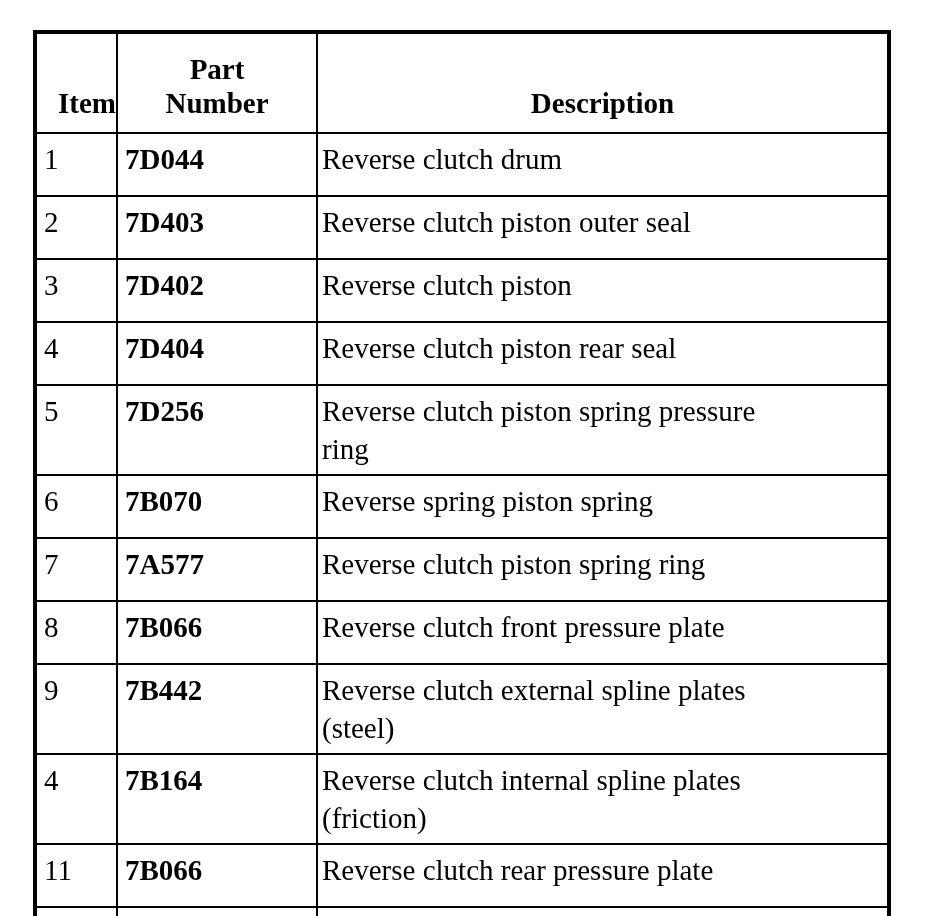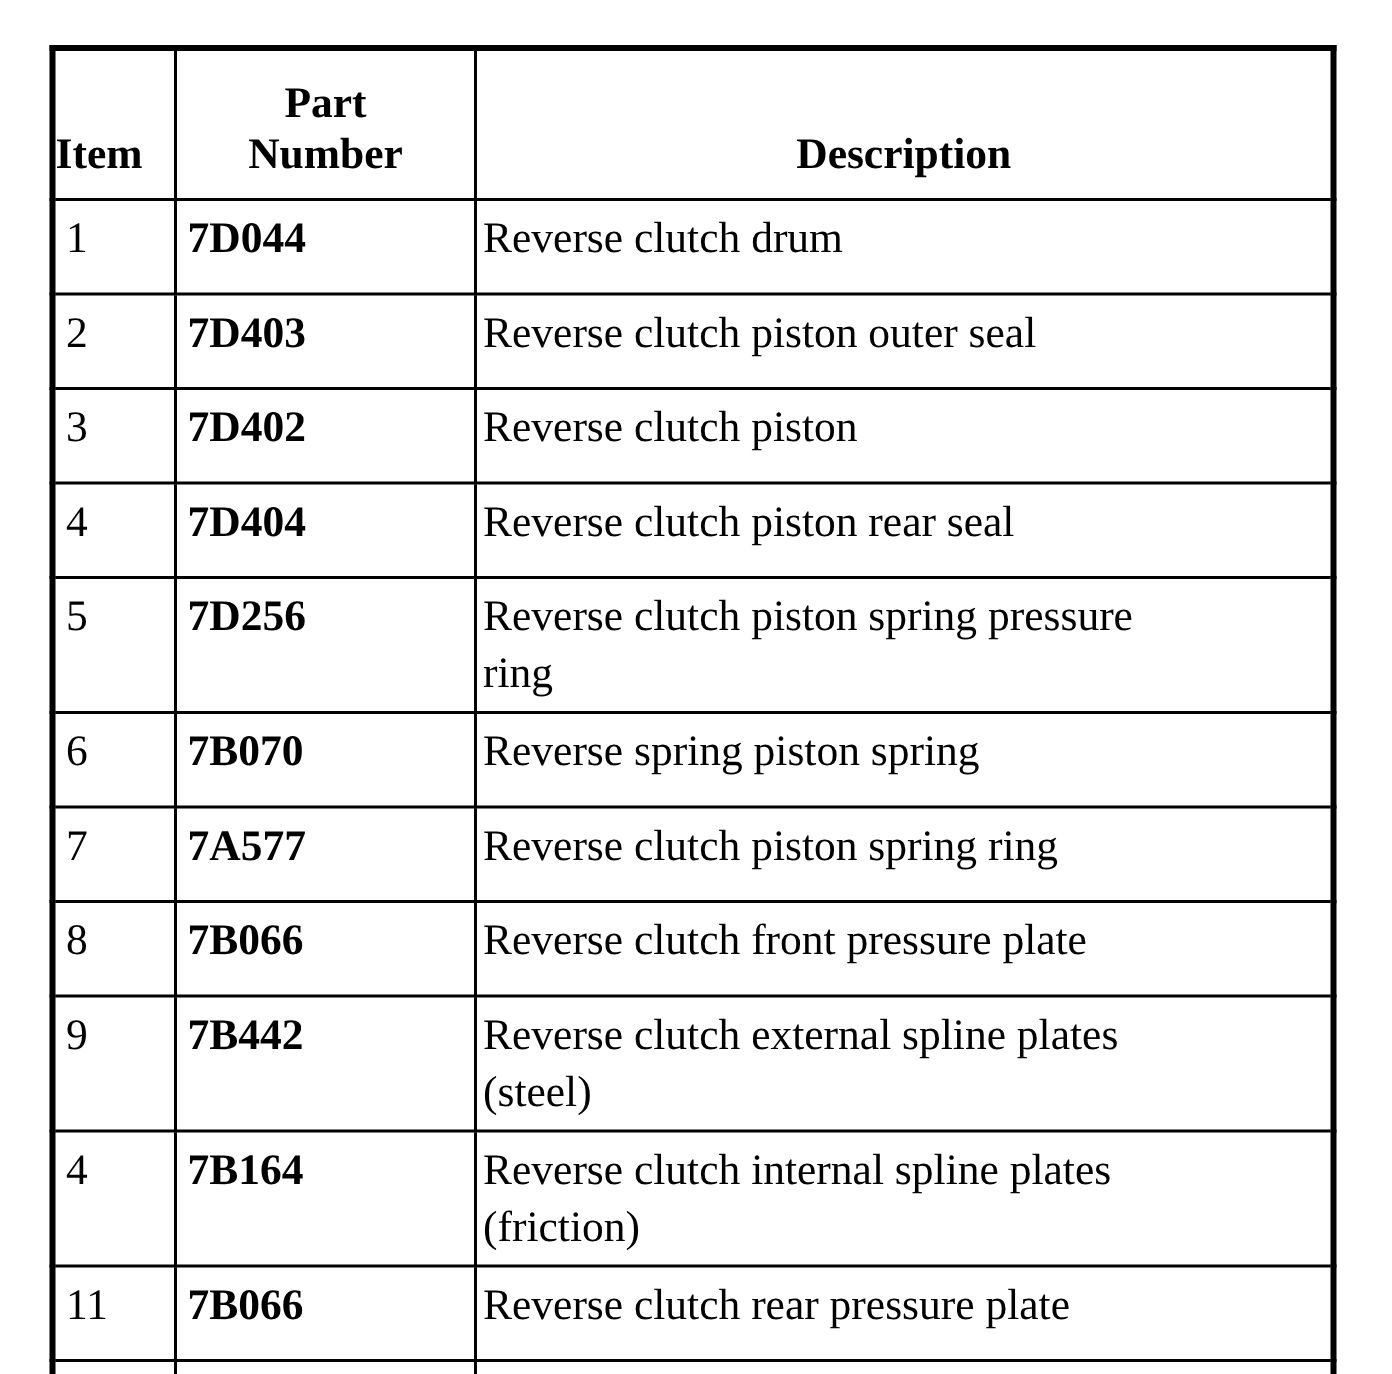--- a/index.html
+++ b/index.html
@@ -40,21 +40,21 @@
 
   
   table.parts thead th {
     height: 86px;
     font-weight: bold;
     vertical-align: bottom;
     padding: 0 0 12px 0;
     line-height: 34px;
   }
   th.th-item {
-    text-align: left;
+    text-align: right;
     padding-left: 7px;
   }
   th.th-part {
     text-align: center;
   }
   th.th-part .wrap {
     display: inline-block;
     max-width: 125px; 
   }
   th.th-desc {

